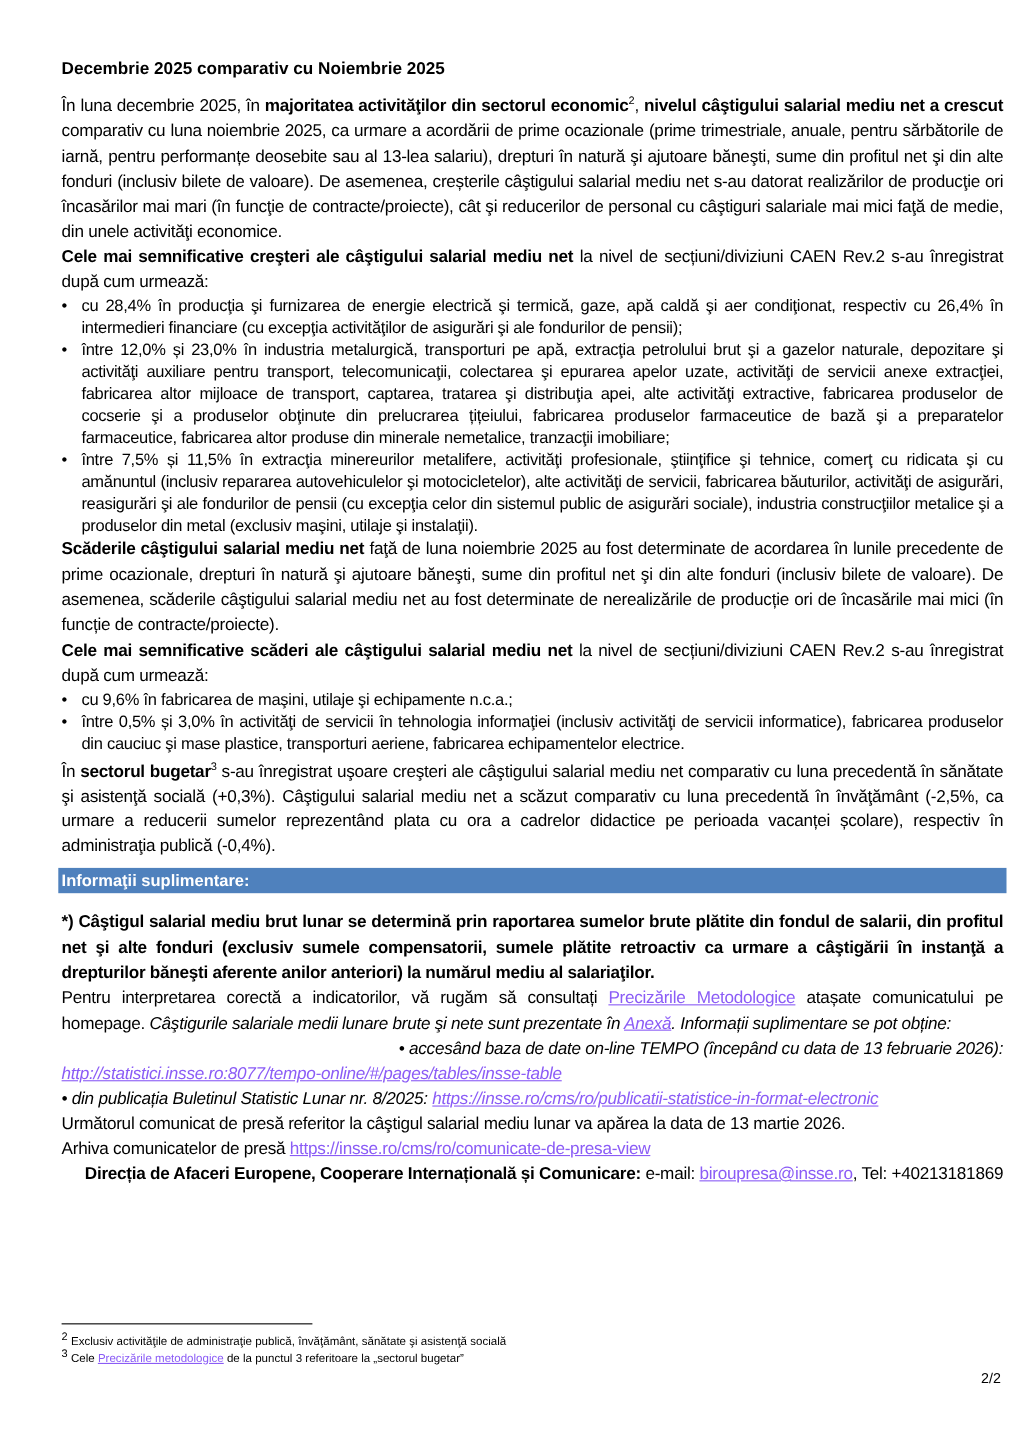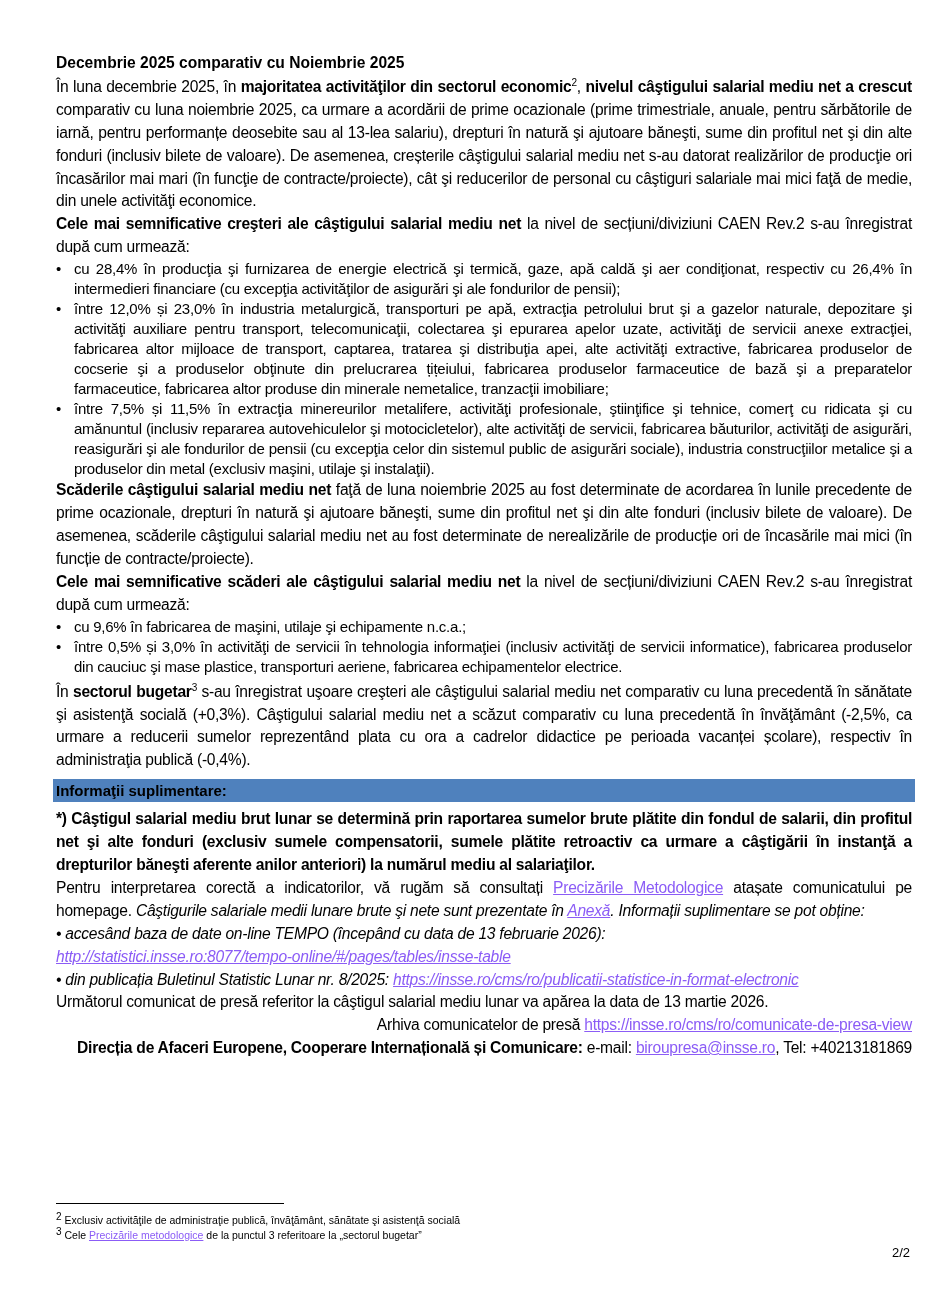--- a/index.html
+++ b/index.html
@@ -1,27 +1,27 @@
 <!DOCTYPE html>
 <html><head>
 <meta charset="utf-8">
 <style>
   html, body { margin:0; padding:0; background:#ffffff; }
   body { width:940px; height:1300px; position:relative; overflow:hidden;
          font-family:"Liberation Sans", sans-serif; color:#000; }
   .page { position:absolute; left:56px; top:52px; width:856px; }
   .p { font-size:15.6px; line-height:22.9px; text-align:justify; margin:0; letter-spacing:-0.25px; }
-  .title { font-size:15.6px; font-weight:bold; line-height:22.9px; margin:0 0 1px 0; }
+  .title { font-size:15.6px; font-weight:bold; line-height:22.9px; margin:0 0 11px 0; }
   b { font-weight:bold; }
   sup { font-size:10px; line-height:0; vertical-align:super; }
   ul.bl { list-style:none; margin:0; padding:0; }
   ul.bl li { position:relative; padding-left:18px; font-size:15px; line-height:20px; text-align:justify; letter-spacing:-0.25px; }
   ul.bl li::before { content:"\2022"; position:absolute; left:0; top:0; font-size:15px; }
-  .section-bar { background:#4f81bd; color:#000000; font-weight:bold; font-size:15px;
-                 height:23px; line-height:23px; padding-left:3px; margin:7px 0 6px -3px; width:859px; }
+  .section-bar { background:#4f81bd; color:#ffffff; font-weight:bold; font-size:15px;
+                 height:23px; line-height:23px; padding-left:3px; margin:7px 0 16px -3px; width:859px; }
   a.lnk { color:#8b5cf6; text-decoration:underline; }
   .it { font-style:italic; }
   .sep { position:absolute; left:56px; top:1203px; width:228px; border-top:1px solid #000; }
   .fn { position:absolute; left:56px; font-size:10.5px; line-height:14px; }
   .pagenum { position:absolute; right:30px; top:1245px; font-size:13px; }
 </style>
 </head>
 <body>
 
 <div class="page">
@@ -45,26 +45,26 @@
   </ul>
 
   <p class="p" style="margin-top:4px"><span>În </span><b>sectorul bugetar</b><sup>3</sup><span> s-au înregistrat uşoare creşteri ale câştigului salarial mediu net comparativ cu luna precedentă în sănătate şi asistenţă socială (+0,3%). Câştigului salarial mediu net a scăzut comparativ cu luna precedentă în învăţământ (-2,5%, ca urmare a reducerii sumelor reprezentând plata cu ora a cadrelor didactice pe perioada vacanței școlare), respectiv în administraţia publică (-0,4%).</span></p>
 
   <div class="section-bar">Informaţii suplimentare:</div>
 
   <p class="p" style="font-weight:bold">*) Câştigul salarial mediu brut lunar se determină prin raportarea sumelor brute plătite din fondul de salarii, din profitul net şi alte fonduri (exclusiv sumele compensatorii, sumele plătite retroactiv ca urmare a câştigării în instanţă a drepturilor băneşti aferente anilor anteriori) la numărul mediu al salariaţilor.</p>
 
   <p class="p"><span>Pentru interpretarea corectă a indicatorilor, vă rugăm să consultați </span><a class="lnk">Precizările Metodologice</a><span> atașate comunicatului pe homepage. </span><span class="it">Câştigurile salariale medii lunare brute şi nete sunt prezentate în </span><a class="lnk it">Anexă</a><span class="it">. Informații suplimentare se pot obține:</span></p>
 
-  <p class="p it" style="text-align:left">• accesând baza de date on-line TEMPO (începând cu data de 13 februarie 2026):</p>
+  <p class="p it" style="text-align:right">• accesând baza de date on-line TEMPO (începând cu data de 13 februarie 2026):</p>
   <p class="p it" style="text-align:left"><a class="lnk">http://statistici.insse.ro:8077/tempo-online/#/pages/tables/insse-table</a></p>
   <p class="p it" style="text-align:left"><span>• din publicația Buletinul Statistic Lunar nr. 8/2025: </span><a class="lnk">https://insse.ro/cms/ro/publicatii-statistice-in-format-electronic</a></p>
 
   <p class="p" style="text-align:left">Următorul comunicat de presă referitor la câştigul salarial mediu lunar va apărea la data de 13 martie 2026.</p>
-  <p class="p" style="text-align:right"><span>Arhiva comunicatelor de presă </span><a class="lnk">https://insse.ro/cms/ro/comunicate-de-presa-view</a></p>
+  <p class="p" style="text-align:left"><span>Arhiva comunicatelor de presă </span><a class="lnk">https://insse.ro/cms/ro/comunicate-de-presa-view</a></p>
   <p class="p" style="text-align:right"><b>Direcția de Afaceri Europene, Cooperare Internațională și Comunicare:</b><span> e-mail: </span><a class="lnk">biroupresa@insse.ro</a><span>, Tel: +40213181869</span></p>
 </div>
 
 <div class="sep"></div>
 <div class="fn" style="top:1213px"><sup>2</sup><span> Exclusiv activităţile de administraţie publică, învăţământ, sănătate şi asistenţă socială</span></div>
 <div class="fn" style="top:1228px"><sup>3</sup><span> Cele </span><a class="lnk">Precizările metodologice</a><span> de la punctul 3 referitoare la „sectorul bugetar”</span></div>
 
 <div class="pagenum">2/2</div>
 
 </body></html>

